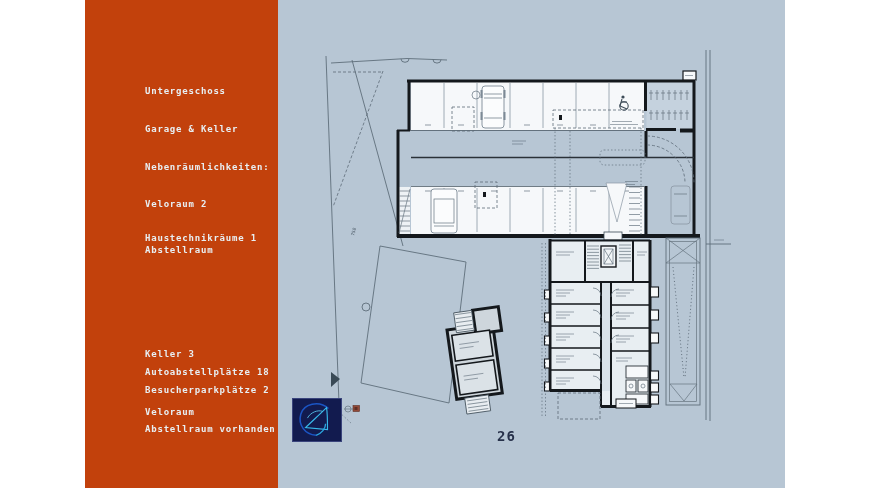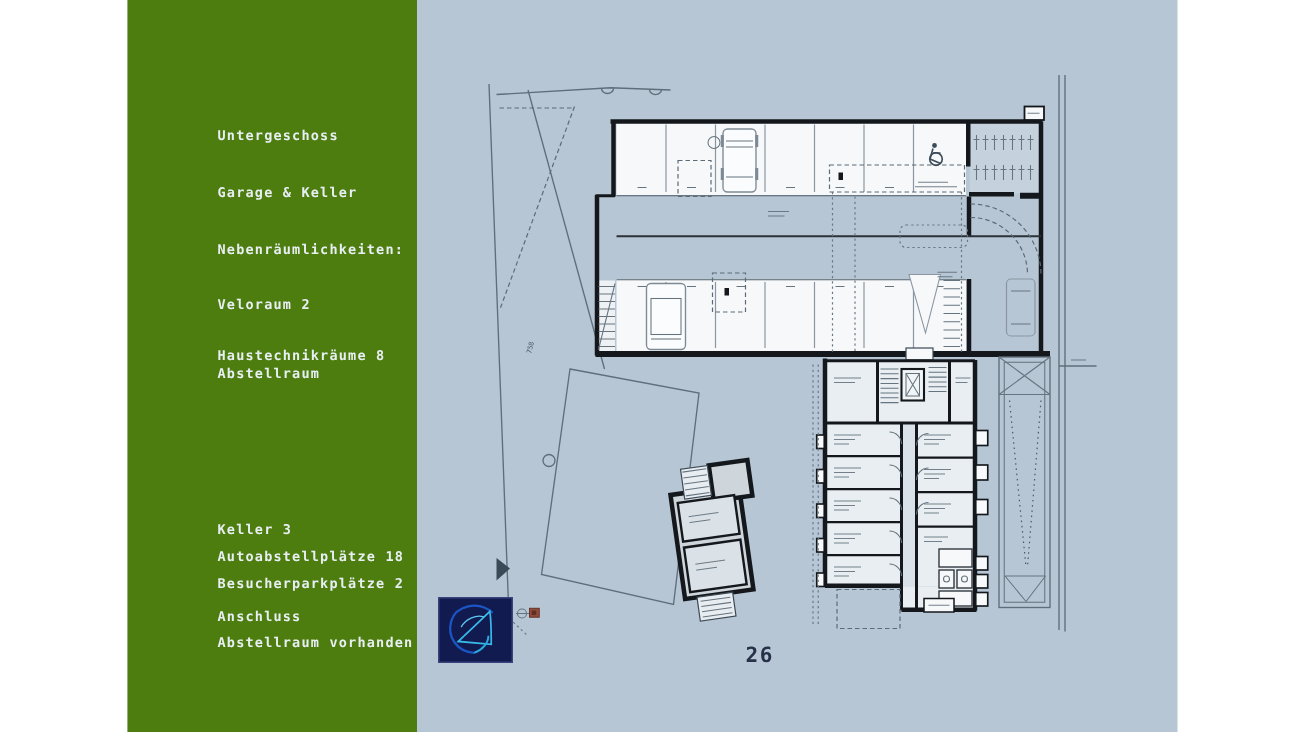--- a/index.html
+++ b/index.html
@@ -1,21 +1,21 @@
 <!DOCTYPE html>
 <html><head>
 <meta charset="utf-8">
 <style>
   html,body{margin:0;padding:0;}
   body{
     width:870px;height:494px;position:relative;background:#ffffff;overflow:hidden;
     font-family:"DejaVu Sans Mono","Liberation Mono",monospace;
   }
   .slide{position:absolute;left:85px;top:0;width:700px;height:488px;background:#b7c6d4;}
-  .sidebar{position:absolute;left:85px;top:0;width:193px;height:488px;background:#4d7c0f;}
+  .sidebar{position:absolute;left:85px;top:0;width:193px;height:488px;background:#c2410c;}
   .sb-line{
     position:absolute;left:60px;color:#e8eff3;font-size:9px;font-weight:bold;
     letter-spacing:0.8px;white-space:nowrap;
   }
   .logo{
     position:absolute;left:292px;top:398px;width:50px;height:44px;
     background:#121b4f;border:1px solid #3a447c;box-sizing:border-box;
   }
   svg.plan{position:absolute;left:0;top:0;pointer-events:none;}
   .pagenum{font-family:"DejaVu Sans Mono","Liberation Mono",monospace;font-weight:bold;}
@@ -41,26 +41,26 @@
 </head>
 <body>
 
 <div class="slide"></div>
 
 <div class="sidebar">
   <div class="sb-line" style="top:86px">Untergeschoss</div>
   <div class="sb-line" style="top:124px">Garage &amp; Keller</div>
   <div class="sb-line" style="top:162px">Nebenräumlichkeiten:</div>
   <div class="sb-line" style="top:199px">Veloraum 2</div>
-  <div class="sb-line" style="top:233px">Haustechnikräume 8</div>
+  <div class="sb-line" style="top:233px">Haustechnikräume 1</div>
   <div class="sb-line" style="top:245px">Abstellraum</div>
   <div class="sb-line" style="top:349px">Keller 3</div>
   <div class="sb-line" style="top:367px">Autoabstellplätze 18</div>
   <div class="sb-line" style="top:385px">Besucherparkplätze 2</div>
-  <div class="sb-line" style="top:407px">Anschluss</div>
+  <div class="sb-line" style="top:407px">Veloraum</div>
   <div class="sb-line" style="top:424px">Abstellraum vorhanden</div>
 </div>
 
 <svg class="plan" width="870" height="494" viewBox="0 0 870 494">
 
   <g>
     <path class="site" d="M331,63 L407,58.5 L447,60"></path>
     <path class="site" d="M401,58.8 a4,3.5 0 0 0 8,0 M433,59.6 a4,3.5 0 0 0 8,0"></path>
     <path class="site" d="M326,56 L340,430"></path>
     <path class="site" d="M352,60 L403,246"></path>

